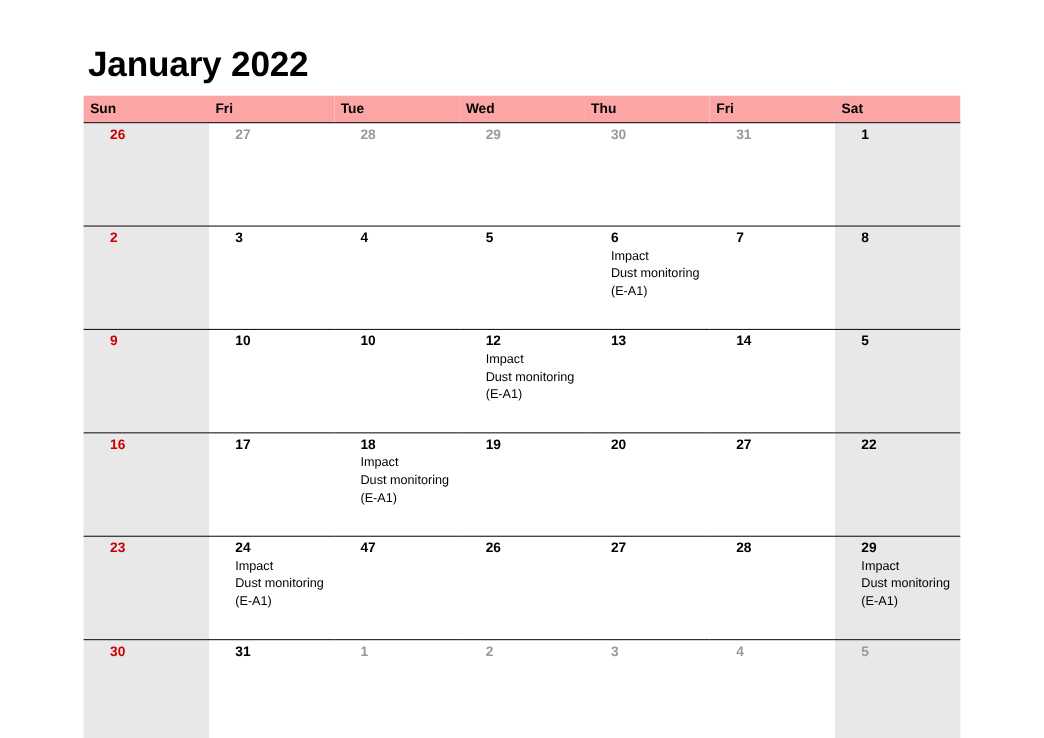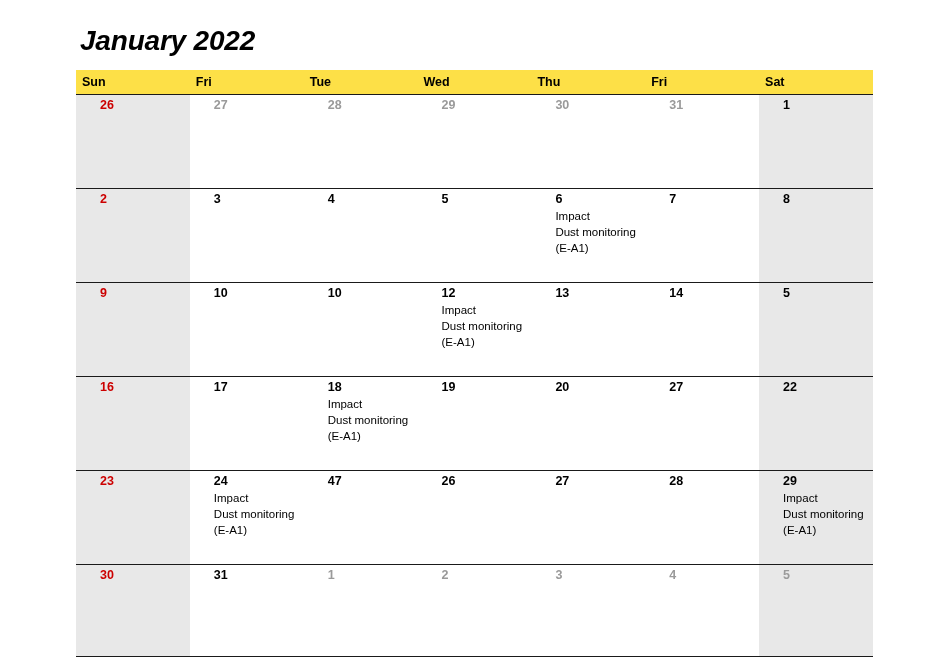--- a/index.html
+++ b/index.html
@@ -15,38 +15,37 @@
     overflow: hidden;
   }
   .page {
     position: relative;
     width: 949px;
     height: 671px;
     box-sizing: border-box;
     padding: 18px 74px 0 76px;
   }
   .cal-title {
-    font-size: 28px;
+    font-size: 32px;
     font-weight: bold;
     letter-spacing: -0.2px;
-    margin: 6px 0 12px 4px;
+    margin: 23px 0 12px 4px;
     line-height: 34px;
-    font-style: italic;
   }
   table.calendar {
     border-collapse: collapse;
     table-layout: fixed;
     width: 797px;
   }
   table.calendar th {
     text-align: left;
     font-size: 12.5px;
     font-weight: bold;
     padding: 3px 0 3px 6px;
-    background: #fde047;
+    background: #fca5a5;
     border-bottom: 1.5px solid #1a1a1a;
     height: 18px;
     vertical-align: middle;
   }
   table.calendar td {
     vertical-align: top;
     border-bottom: 1.5px solid #1a1a1a;
     padding: 3px 5px 2px 24px;
     height: 88px;
     font-size: 11.5px;

